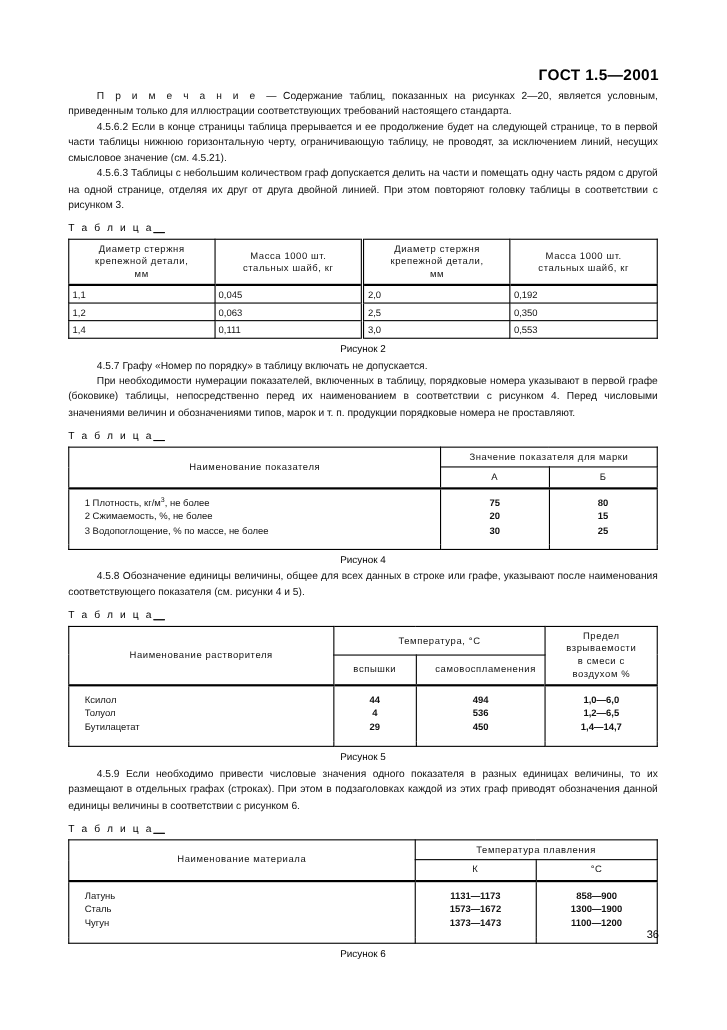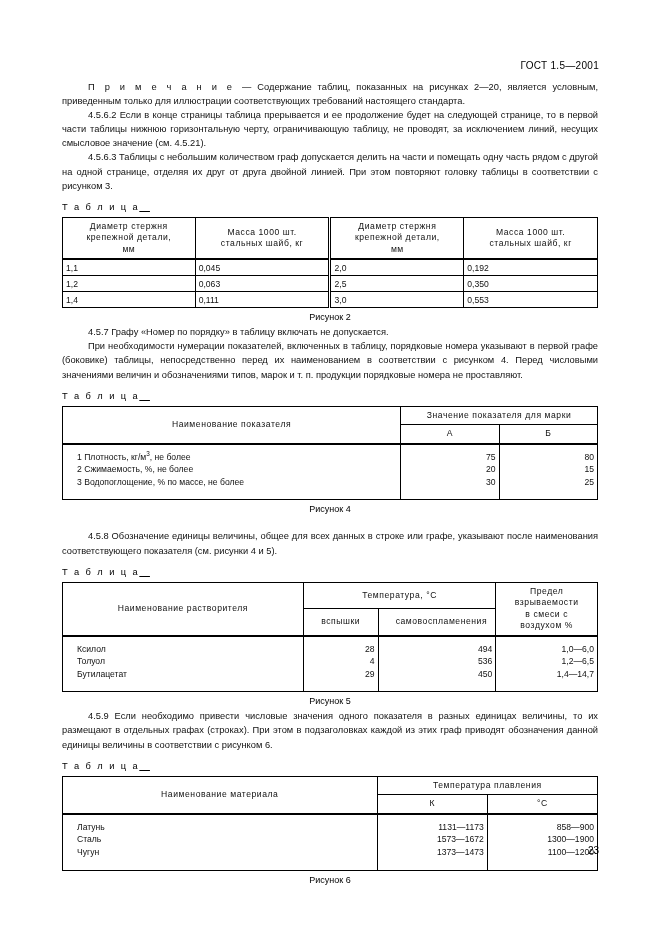--- a/index.html
+++ b/index.html
@@ -25,22 +25,22 @@
     top: 0;
     width: 661px;
     height: 936px;
   }
 
   
   .doc-header {
     position: absolute;
     right: 62px;
     top: 60px;
-    font-size: 10px;
-    font-weight: normal;
+    font-size: 14px;
+    font-weight: bold;
     letter-spacing: 0.3px;
     white-space: nowrap;
   }
 
   
   .body-area {
     position: absolute;
     left: 62px;
     top: 80px;
     width: 536px;
@@ -114,21 +114,22 @@
 
   
   table.gost .blk {
     padding: 6px 3px 7px 14px;
     line-height: 12.6px;
     text-align: left;
   }
   table.gost .blk-c {
     padding: 6px 3px 7px 3px;
     line-height: 12.6px;
-    text-align: right;
+    text-align: center;
+    font-weight: bold;
   }
 
   sup.sup3 { font-size: 6.4px; vertical-align: super; line-height: 0; }
 
   
   .page-num {
     position: absolute;
     right: 62px;
     top: 845px;
     font-size: 10px;
@@ -251,21 +252,21 @@
               <td style="height:4px;border-top:none"></td>
               <td style="height:4px;border-top:none"></td>
               <td style="height:4px;border-top:none"></td>
             </tr>
           </tbody>
         </table>
       </div>
 
       <div class="fig-caption">Рисунок 4</div>
 
-      <p class="para" style="margin-top:15px">4.5.8 Обозначение единицы величины, общее для всех данных в строке или графе, указывают после наименования соответствующего показателя (см. рисунки 4 и 5).</p>
+      <p class="para" style="margin-top:2px">4.5.8 Обозначение единицы величины, общее для всех данных в строке или графе, указывают после наименования соответствующего показателя (см. рисунки 4 и 5).</p>
 
       <div class="tbl-label"><span>Т а б л и ц а</span><span class="und">__</span></div>
 
       <div class="t-block">
         <table class="gost">
           <colgroup>
             <col style="width:45.0%">
             <col style="width:14.0%">
             <col style="width:22.0%">
             <col style="width:19.0%">
@@ -285,21 +286,21 @@
             </tr>
           </thead>
           <tbody>
             <tr>
               <td style="border-top:none;border-bottom:none">
                 <div class="blk" style="padding-bottom:0">Ксилол</div>
                 <div class="blk" style="padding-top:0;padding-bottom:0">Толуол</div>
                 <div class="blk" style="padding-top:0">Бутилацетат</div>
               </td>
               <td style="border-top:none;border-bottom:none">
-                <div class="blk-c" style="padding-bottom:0">28</div>
+                <div class="blk-c" style="padding-bottom:0">44</div>
                 <div class="blk-c" style="padding-top:0;padding-bottom:0">4</div>
                 <div class="blk-c" style="padding-top:0">29</div>
               </td>
               <td style="border-top:none;border-bottom:none">
                 <div class="blk-c" style="padding-bottom:0">494</div>
                 <div class="blk-c" style="padding-top:0;padding-bottom:0">536</div>
                 <div class="blk-c" style="padding-top:0">450</div>
               </td>
               <td style="border-top:none;border-bottom:none">
                 <div class="blk-c" style="padding-bottom:0">1,0—6,0</div>
@@ -364,16 +365,16 @@
               <td style="height:5px;border-top:none"></td>
             </tr>
           </tbody>
         </table>
       </div>
 
       <div class="fig-caption">Рисунок 6</div>
 
     </div>
 
-    <div class="page-num">23</div>
+    <div class="page-num">36</div>
 
   </div>
 </div>
 
 </body></html>

